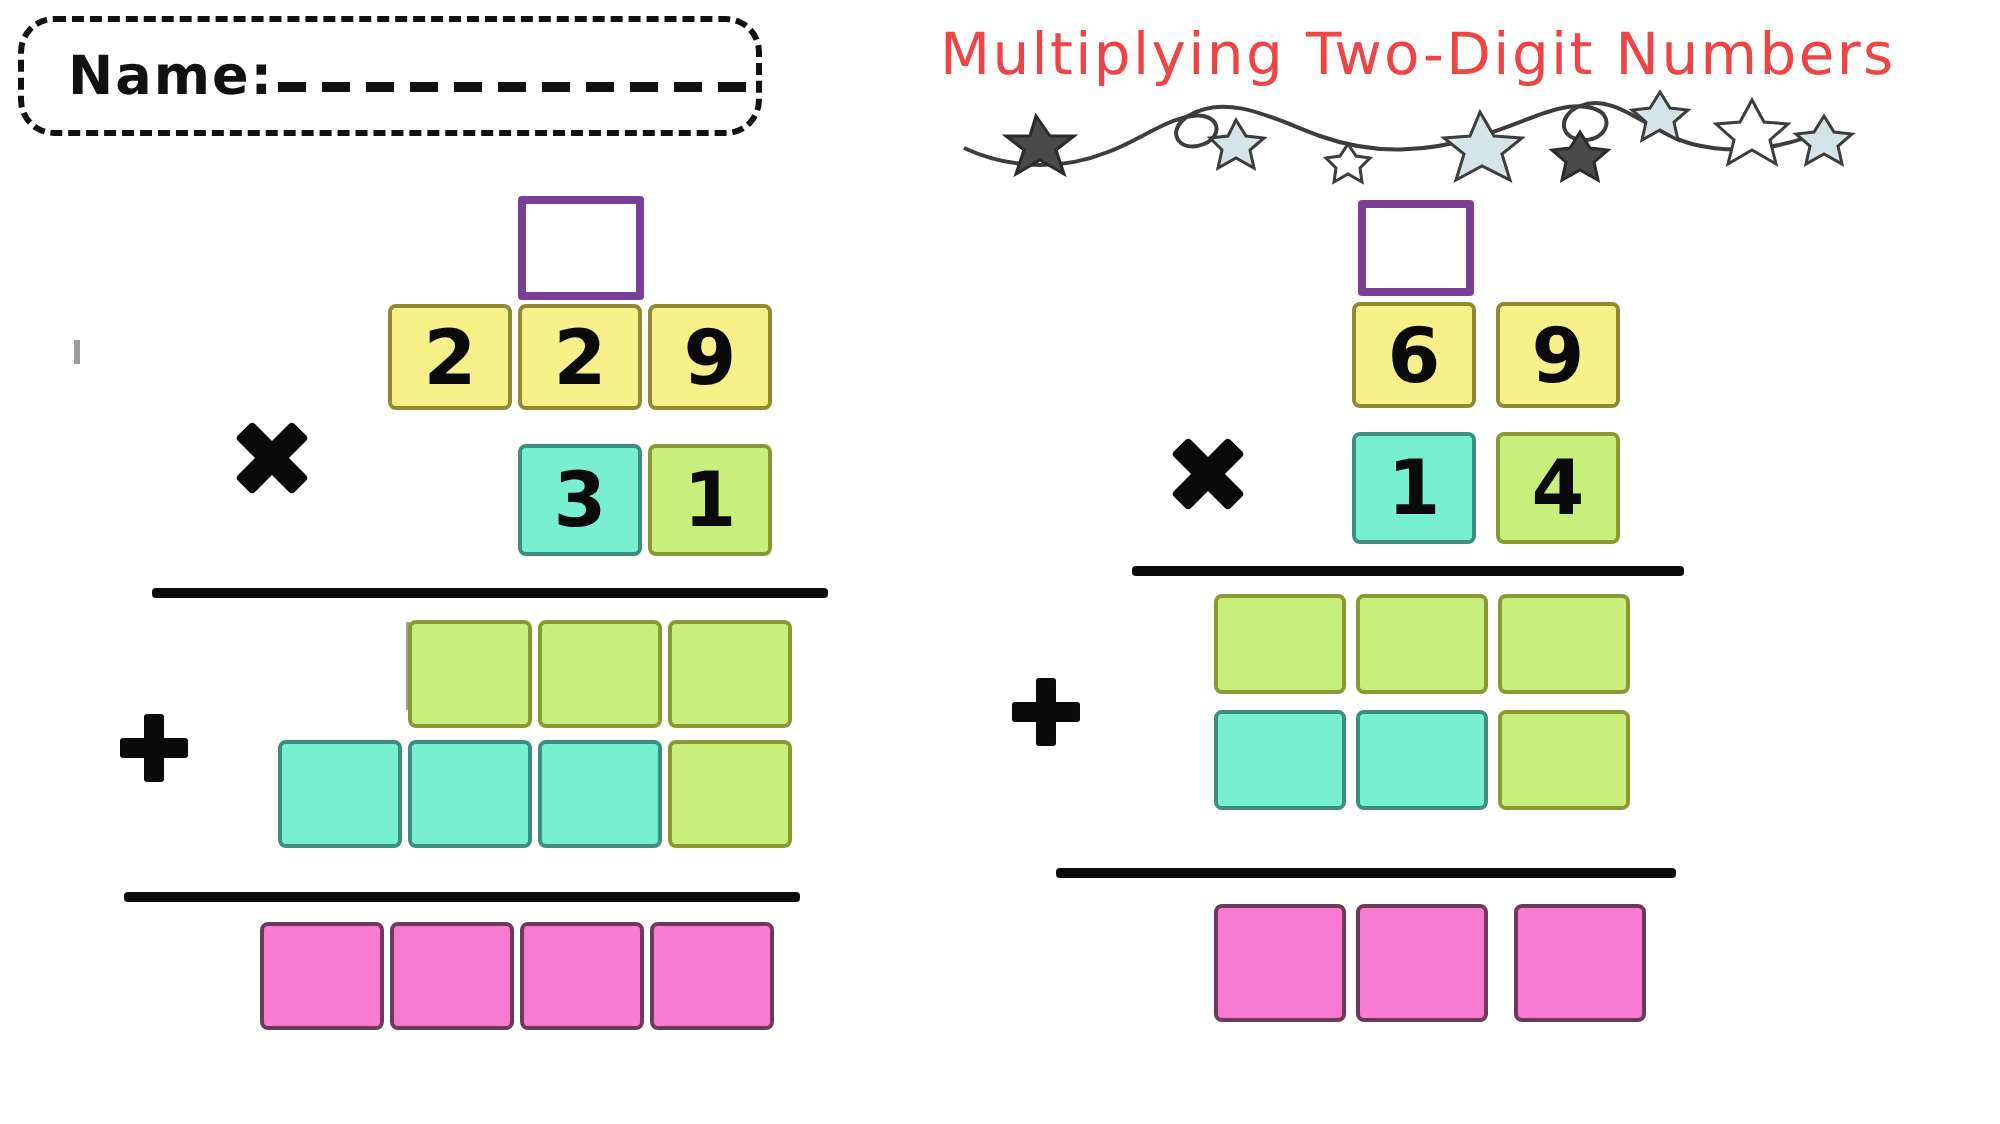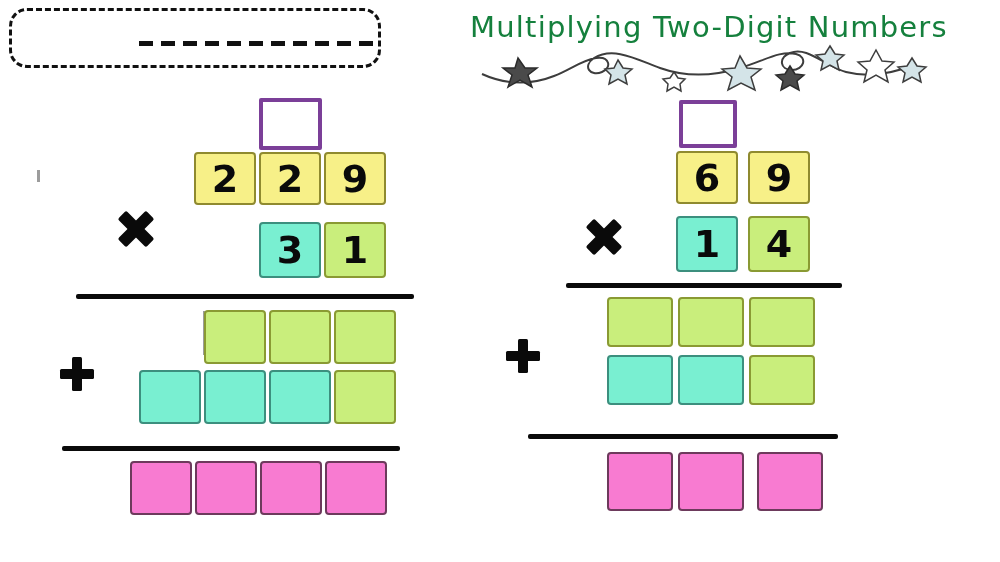--- a/index.html
+++ b/index.html
@@ -53,21 +53,21 @@
   
   #title {
     position: absolute;
     left: 470px;
     top: 10px;
     width: 470px;
     text-align: right;
     font-family: "DejaVu Sans", sans-serif;
     font-size: 29px;
     font-weight: 400;
-    color: #15803d;
+    color: #ef4444;
     letter-spacing: 1.2px;
     white-space: nowrap;
   }
   #title-divider {
     position: absolute;
     left: 478px;
     top: 42px;
     width: 452px;
     height: 52px;
   }
@@ -126,20 +126,21 @@
   
   .tick {
     position: absolute;
     background: #9c9c9c;
   }
 </style>
 </head>
 <body>
 
 <div id="name-box">
+  <span id="name-label">Name:</span>
   <span id="name-dashes"></span>
 </div>
 
 <div id="title">Multiplying Two-Digit Numbers</div>
 
 <svg id="title-divider" viewBox="0 0 452 52">
   <path d="M4 32 C30 44 56 42 76 34 C92 28 104 18 118 16 C132 14 134 26 124 30
            C112 35 104 24 116 16 C136 4 160 18 182 26 C210 36 236 34 262 26
            C286 19 302 8 318 12 C330 15 326 28 314 28 C302 28 300 16 312 11
            C330 4 346 24 368 30 C392 36 414 32 438 22" fill="none" stroke="#3d3d3d" stroke-width="2"></path>

